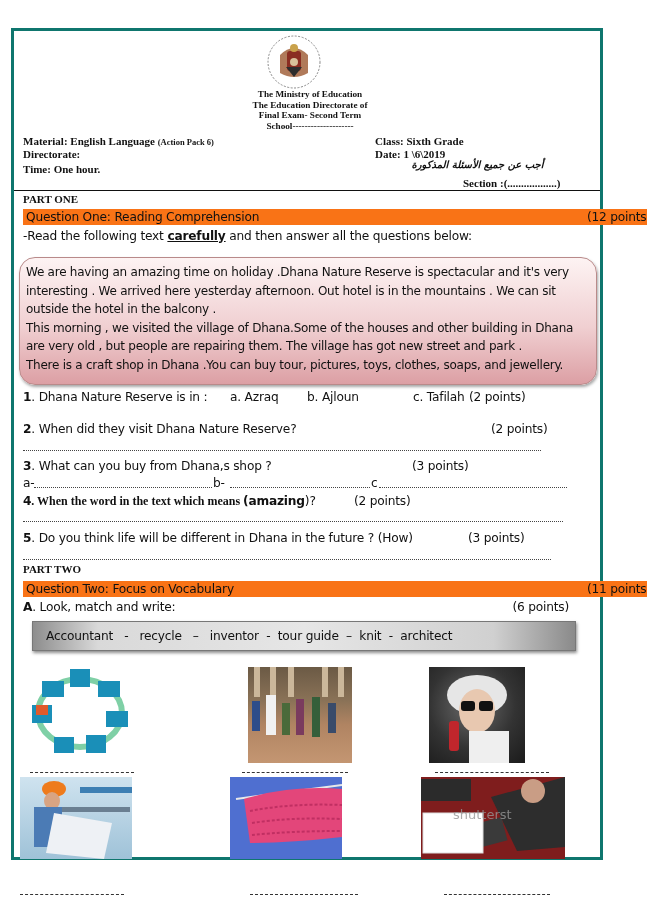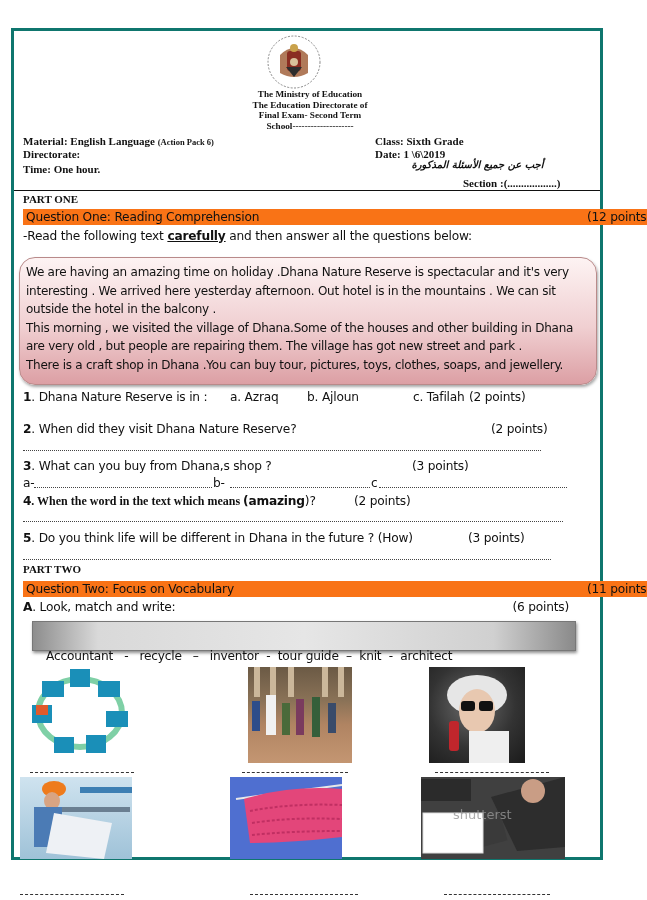--- a/index.html
+++ b/index.html
@@ -14,21 +14,21 @@
   .divider { left: 0; width: 586px; height: 0; border-top: 1.5px solid #111; }
   .bar { left: 9px; width: 632px; height: 16px; background: #f97316; }
   .bar .t { position: absolute; left: 3px; top: 1px; }
   .bar .p { position: absolute; right: 4px; top: 1px; }
   .passage { left: 5px; top: 226px; width: 578px; height: 128px; box-sizing: border-box; border: 1px solid #b98a8a; border-radius: 16px;
     background: linear-gradient(to bottom, #fdf3f3 0%, #f0cfd1 55%, #dc9fa4 100%); box-shadow: 1px 2px 3px rgba(0,0,0,0.35); padding: 5px 6px; }
   .passage p { margin: 0; line-height: 18.5px; font-family: "DejaVu Sans", sans-serif; font-size: 12px; letter-spacing: -0.25px; color: #111; white-space: nowrap; }
   .dots { border-top: 1px dotted #444; height: 0; }
   .wordbox { left: 18px; top: 590px; width: 544px; height: 30px; border: 1px solid #777; box-sizing: border-box;
     background: linear-gradient(to right, #8d8d8d 0%, #d9d9d9 12%, #e6e6e6 50%, #d0d0d0 85%, #8a8a8a 100%); box-shadow: 1px 2px 3px rgba(0,0,0,0.45); }
-  .wordbox span { position: absolute; left: 13px; top: 7px; margin-top: 20px; }
+  .wordbox span { position: absolute; left: 13px; top: 7px; }
   .pic { position: absolute; overflow: hidden; }
   .dash { position: absolute; border-top: 1px dashed #333; height: 0; }
 </style>
 </head>
 <body>
 
 <div class="frame">
 
   <div class="abs logo">
     <svg width="60" height="58" viewBox="0 0 60 58">
@@ -186,21 +186,21 @@
       <polygon points="34,36 92,46 84,82 26,76" fill="#eef1f5"></polygon>
     </svg>
   </div>
   <div class="pic" style="left:216px; top:746px; width:112px; height:82px; background:#4f6fd0;">
     <svg width="112" height="82" viewBox="0 0 112 82">
       <line x1="6" y1="22" x2="112" y2="8" stroke="#e8e8e8" stroke-width="2"></line>
       <path d="M14 22 Q60 8 112 12 L112 60 Q60 66 20 66 Z" fill="#e3467a"></path>
       <path d="M20 34 Q60 26 112 28 M22 46 Q60 40 112 42 M22 58 Q60 54 112 54" stroke="#c02f62" stroke-width="2" fill="none" stroke-dasharray="3 2"></path>
     </svg>
   </div>
-  <div class="pic" style="left:407px; top:746px; width:144px; height:82px; background:#404040;text-align:center;">
+  <div class="pic" style="left:407px; top:746px; width:144px; height:82px; background:#7f1d1d;text-align:center;">
     <svg width="144" height="82" viewBox="0 0 144 82">
       <rect x="0" y="2" width="50" height="22" fill="#2b2b2b"></rect>
       <polygon points="70,20 144,0 144,70 96,74" fill="#2d2d2d"></polygon>
       <ellipse cx="112" cy="14" rx="12" ry="12" fill="#c99d85"></ellipse>
       <rect x="50" y="44" width="34" height="24" transform="rotate(-15 67 56)" fill="#3a3a3a"></rect>
       <rect x="2" y="36" width="60" height="40" fill="#ffffff" stroke="#ddd"></rect>
     </svg>
     <span style="position:absolute; left:32px; top:30px; font-family:'DejaVu Sans',sans-serif; font-size:13px; color:rgba(150,150,150,0.8);">shutterst</span>
   </div>
 

